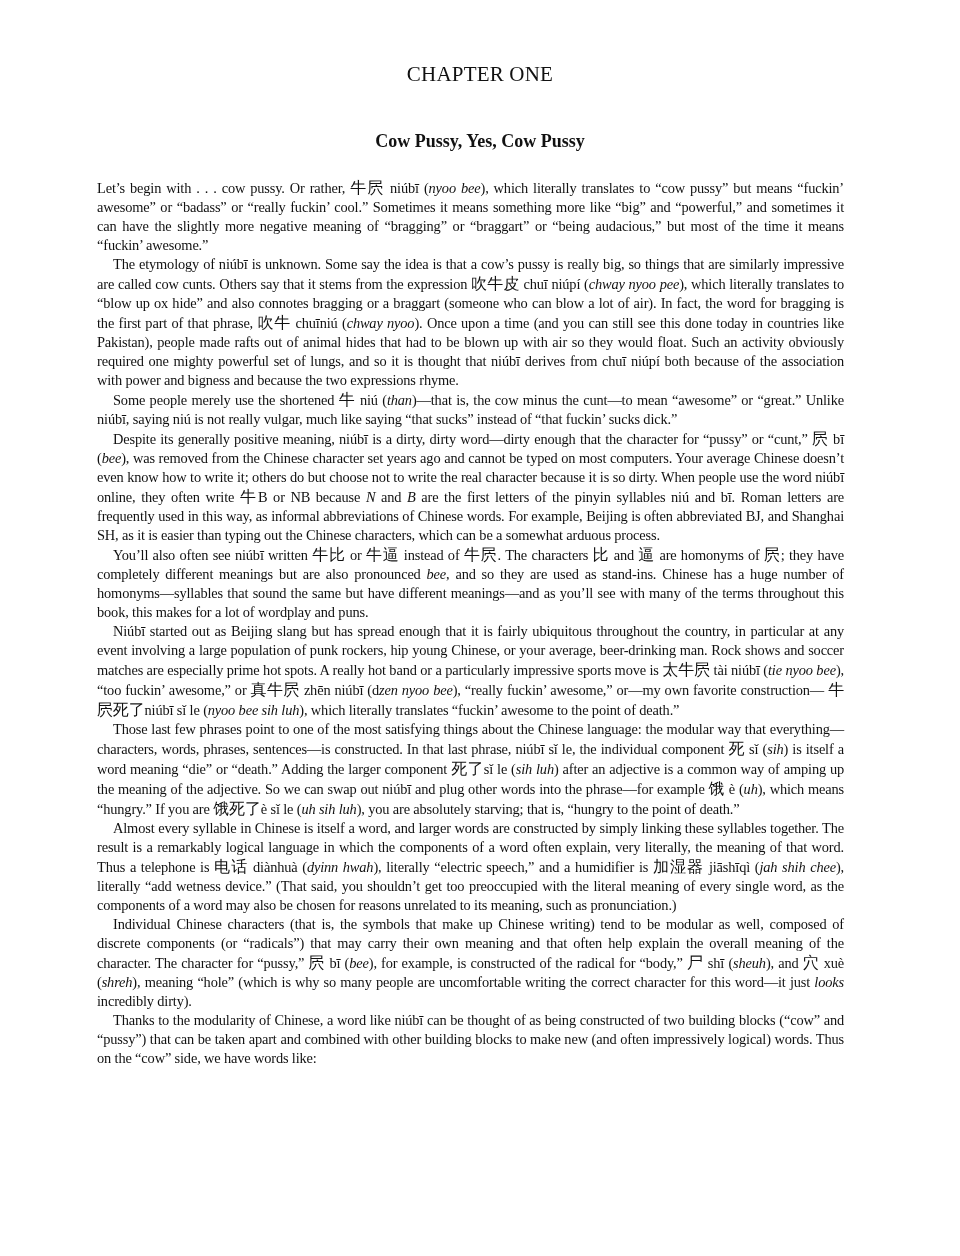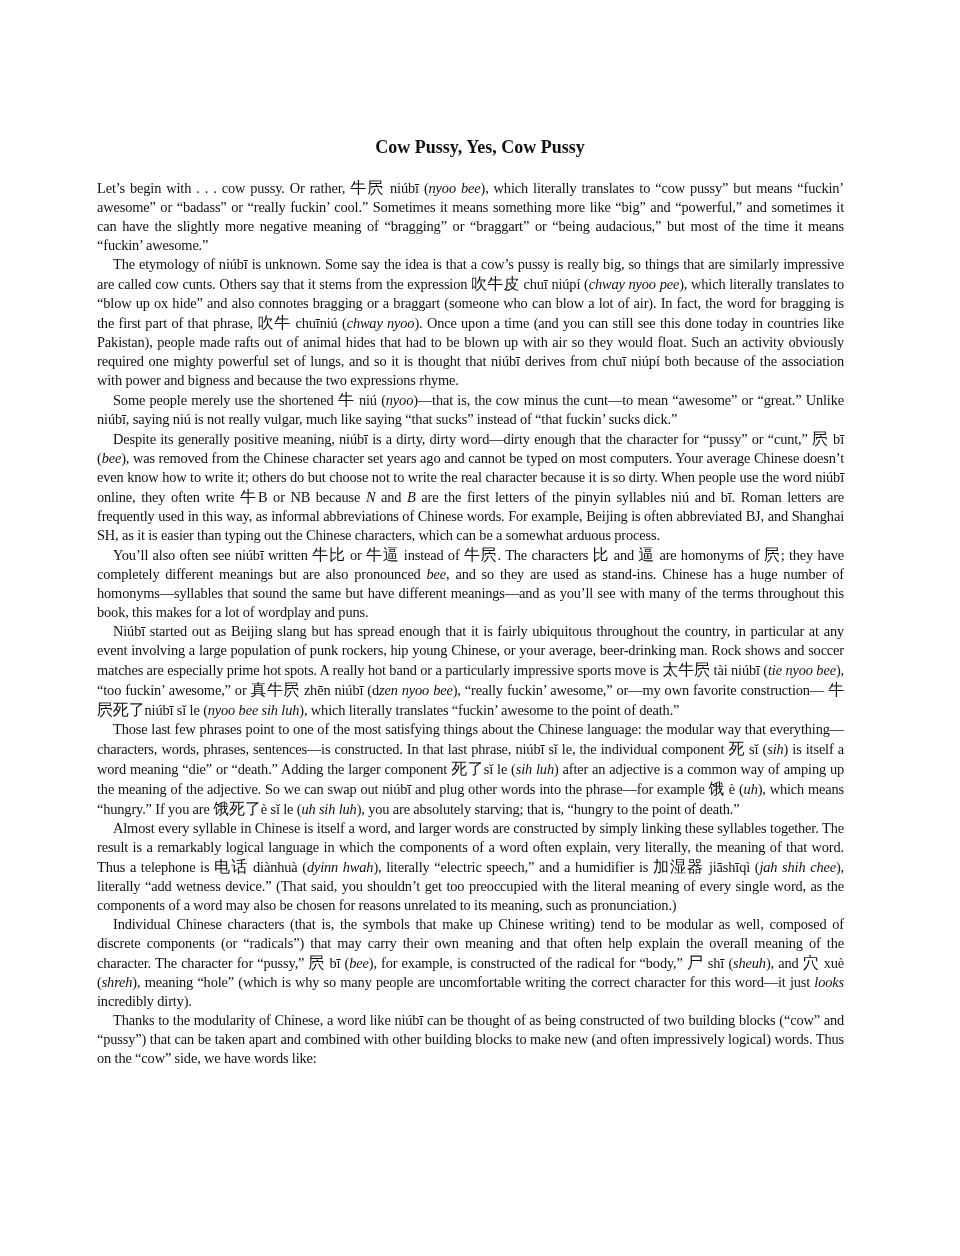--- a/index.html
+++ b/index.html
@@ -7,47 +7,48 @@
       width: 960px; height: 1256px; overflow: hidden; position: relative;
       font-family: "Liberation Serif", "DejaVu Serif", serif;
       color: #111111;
     }
     .page { position: absolute; left: 0; top: 0; width: 960px; height: 1256px; }
     .chapter-label {
       position: absolute; top: 48px; left: 0; width: 960px; text-align: center;
       font-size: 21px; letter-spacing: 0.2px; font-weight: normal;
     }
     .chapter-title {
-      position: absolute; top: 122px; left: 0; width: 960px; text-align: center;
+      position: absolute; top: 116px; left: 0; width: 960px; text-align: center;
       font-size: 18px; font-weight: bold;
     }
     .body-text {
       position: absolute; top: 178px; left: 97px; width: 747px;
       font-size: 14.4px; line-height: 19px; text-align: justify;
       letter-spacing: -0.15px;
     }
     .body-text p { margin: 0; text-indent: 16px; }
     .body-text p.first { text-indent: 0; }
     .body-text b { font-weight: normal; }
     .body-text i { font-style: italic; margin-top: 48px; }
     .zh { font-family: "DejaVu Sans", sans-serif; font-size: 16px; }
     .footer {
       position: absolute; left: 0; top: 1244px; width: 960px; height: 12px;
     }
   </style>
 </head>
 <body>
 
 <div class="page">
+  <h1 class="chapter-label">CHAPTER ONE</h1>
   <h2 class="chapter-title">Cow Pussy, Yes, Cow Pussy</h2>
 
   <div class="body-text">
     <p class="first">Let’s begin with . . . cow pussy. Or rather, <span class="zh">牛屄</span> <b>niúbī</b> (<i>nyoo bee</i>), which literally translates to “cow pussy” but means “fuckin’ awesome” or “badass” or “really fuckin’ cool.” Sometimes it means something more like “big” and “powerful,” and sometimes it can have the slightly more negative meaning of “bragging” or “braggart” or “being audacious,” but most of the time it means “fuckin’ awesome.”</p>
     <p>The etymology of <b>niúbī</b> is unknown. Some say the idea is that a cow’s pussy is really big, so things that are similarly impressive are called cow cunts. Others say that it stems from the expression <span class="zh">吹牛皮</span> <b>chuī niúpí</b> (<i>chway nyoo pee</i>), which literally translates to “blow up ox hide” and also connotes bragging or a braggart (someone who can blow a lot of air). In fact, the word for bragging is the first part of that phrase, <span class="zh">吹牛</span> <b>chuīniú</b> (<i>chway nyoo</i>). Once upon a time (and you can still see this done today in countries like Pakistan), people made rafts out of animal hides that had to be blown up with air so they would float. Such an activity obviously required one mighty powerful set of lungs, and so it is thought that <b>niúbī</b> derives from <b>chuī niúpí</b> both because of the association with power and bigness and because the two expressions rhyme.</p>
-    <p>Some people merely use the shortened <span class="zh">牛</span> <b>niú</b> (<i>nyoo</i>)—that is, the cow minus the cunt—to mean “awesome” or “great.” Unlike <b>niúbī</b>, saying <b>niú</b> is not really vulgar, much like saying “that sucks” instead of “that fuckin’ sucks dick.”</p>
+    <p>Some people merely use the shortened <span class="zh">牛</span> <b>niú</b> (<i>than</i>)—that is, the cow minus the cunt—to mean “awesome” or “great.” Unlike <b>niúbī</b>, saying <b>niú</b> is not really vulgar, much like saying “that sucks” instead of “that fuckin’ sucks dick.”</p>
     <p>Despite its generally positive meaning, <b>niúbī</b> is a dirty, dirty word—dirty enough that the character for “pussy” or “cunt,” <span class="zh">屄</span> <b>bī</b> (<i>bee</i>), was removed from the Chinese character set years ago and cannot be typed on most computers. Your average Chinese doesn’t even know how to write it; others do but choose not to write the real character because it is so dirty. When people use the word <b>niúbī</b> online, they often write <span class="zh">牛</span>B or NB because <i>N</i> and <i>B</i> are the first letters of the pinyin syllables <b>niú</b> and <b>bī</b>. Roman letters are frequently used in this way, as informal abbreviations of Chinese words. For example, Beijing is often abbreviated BJ, and Shanghai SH, as it is easier than typing out the Chinese characters, which can be a somewhat arduous process.</p>
     <p>You’ll also often see <b>niúbī</b> written <span class="zh">牛比</span> or <span class="zh">牛逼</span> instead of <span class="zh">牛屄</span>. The characters <span class="zh">比</span> and <span class="zh">逼</span> are homonyms of <span class="zh">屄</span>; they have completely different meanings but are also pronounced <i>bee</i>, and so they are used as stand-ins. Chinese has a huge number of homonyms—syllables that sound the same but have different meanings—and as you’ll see with many of the terms throughout this book, this makes for a lot of wordplay and puns.</p>
     <p><b>Niúbī</b> started out as Beijing slang but has spread enough that it is fairly ubiquitous throughout the country, in particular at any event involving a large population of punk rockers, hip young Chinese, or your average, beer-drinking man. Rock shows and soccer matches are especially prime hot spots. A really hot band or a particularly impressive sports move is <span class="zh">太牛屄</span> <b>tài niúbī</b> (<i>tie nyoo bee</i>), “too fuckin’ awesome,” or <span class="zh">真牛屄</span> <b>zhēn niúbī</b> (d<i>zen nyoo bee</i>), “really fuckin’ awesome,” or—my own favorite construction— <span class="zh">牛屄死了</span><b>niúbī sǐ le</b> (<i>nyoo bee sih luh</i>), which literally translates “fuckin’ awesome to the point of death.”</p>
     <p>Those last few phrases point to one of the most satisfying things about the Chinese language: the modular way that everything—characters, words, phrases, sentences—is constructed. In that last phrase, <b>niúbī sǐ le</b>, the individual component <span class="zh">死</span> <b>sǐ</b> (<i>sih</i>) is itself a word meaning “die” or “death.” Adding the larger component <span class="zh">死了</span><b>sǐ le</b> (<i>sih luh</i>) after an adjective is a common way of amping up the meaning of the adjective. So we can swap out <b>niúbī</b> and plug other words into the phrase—for example <span class="zh">饿</span> <b>è</b> (<i>uh</i>), which means “hungry.” If you are <span class="zh">饿死了</span><b>è sǐ le</b> (<i>uh sih luh</i>), you are absolutely starving; that is, “hungry to the point of death.”</p>
     <p>Almost every syllable in Chinese is itself a word, and larger words are constructed by simply linking these syllables together. The result is a remarkably logical language in which the components of a word often explain, very literally, the meaning of that word. Thus a telephone is <span class="zh">电话</span> <b>diànhuà</b> (<i>dyinn hwah</i>), literally “electric speech,” and a humidifier is <span class="zh">加湿器</span> <b>jiāshīqì</b> (<i>jah shih chee</i>), literally “add wetness device.” (That said, you shouldn’t get too preoccupied with the literal meaning of every single word, as the components of a word may also be chosen for reasons unrelated to its meaning, such as pronunciation.)</p>
     <p>Individual Chinese characters (that is, the symbols that make up Chinese writing) tend to be modular as well, composed of discrete components (or “radicals”) that may carry their own meaning and that often help explain the overall meaning of the character. The character for “pussy,” <span class="zh">屄</span> <b>bī</b> (<i>bee</i>), for example, is constructed of the radical for “body,” <span class="zh">尸</span> <b>shī</b> (<i>sheuh</i>), and <span class="zh">穴</span> <b>xuè</b> (<i>shreh</i>), meaning “hole” (which is why so many people are uncomfortable writing the correct character for this word—it just <i>looks</i> incredibly dirty).</p>
     <p>Thanks to the modularity of Chinese, a word like <b>niúbī</b> can be thought of as being constructed of two building blocks (“cow” and “pussy”) that can be taken apart and combined with other building blocks to make new (and often impressively logical) words. Thus on the “cow” side, we have words like:</p>
   </div>
 
   <div class="footer"></div>

